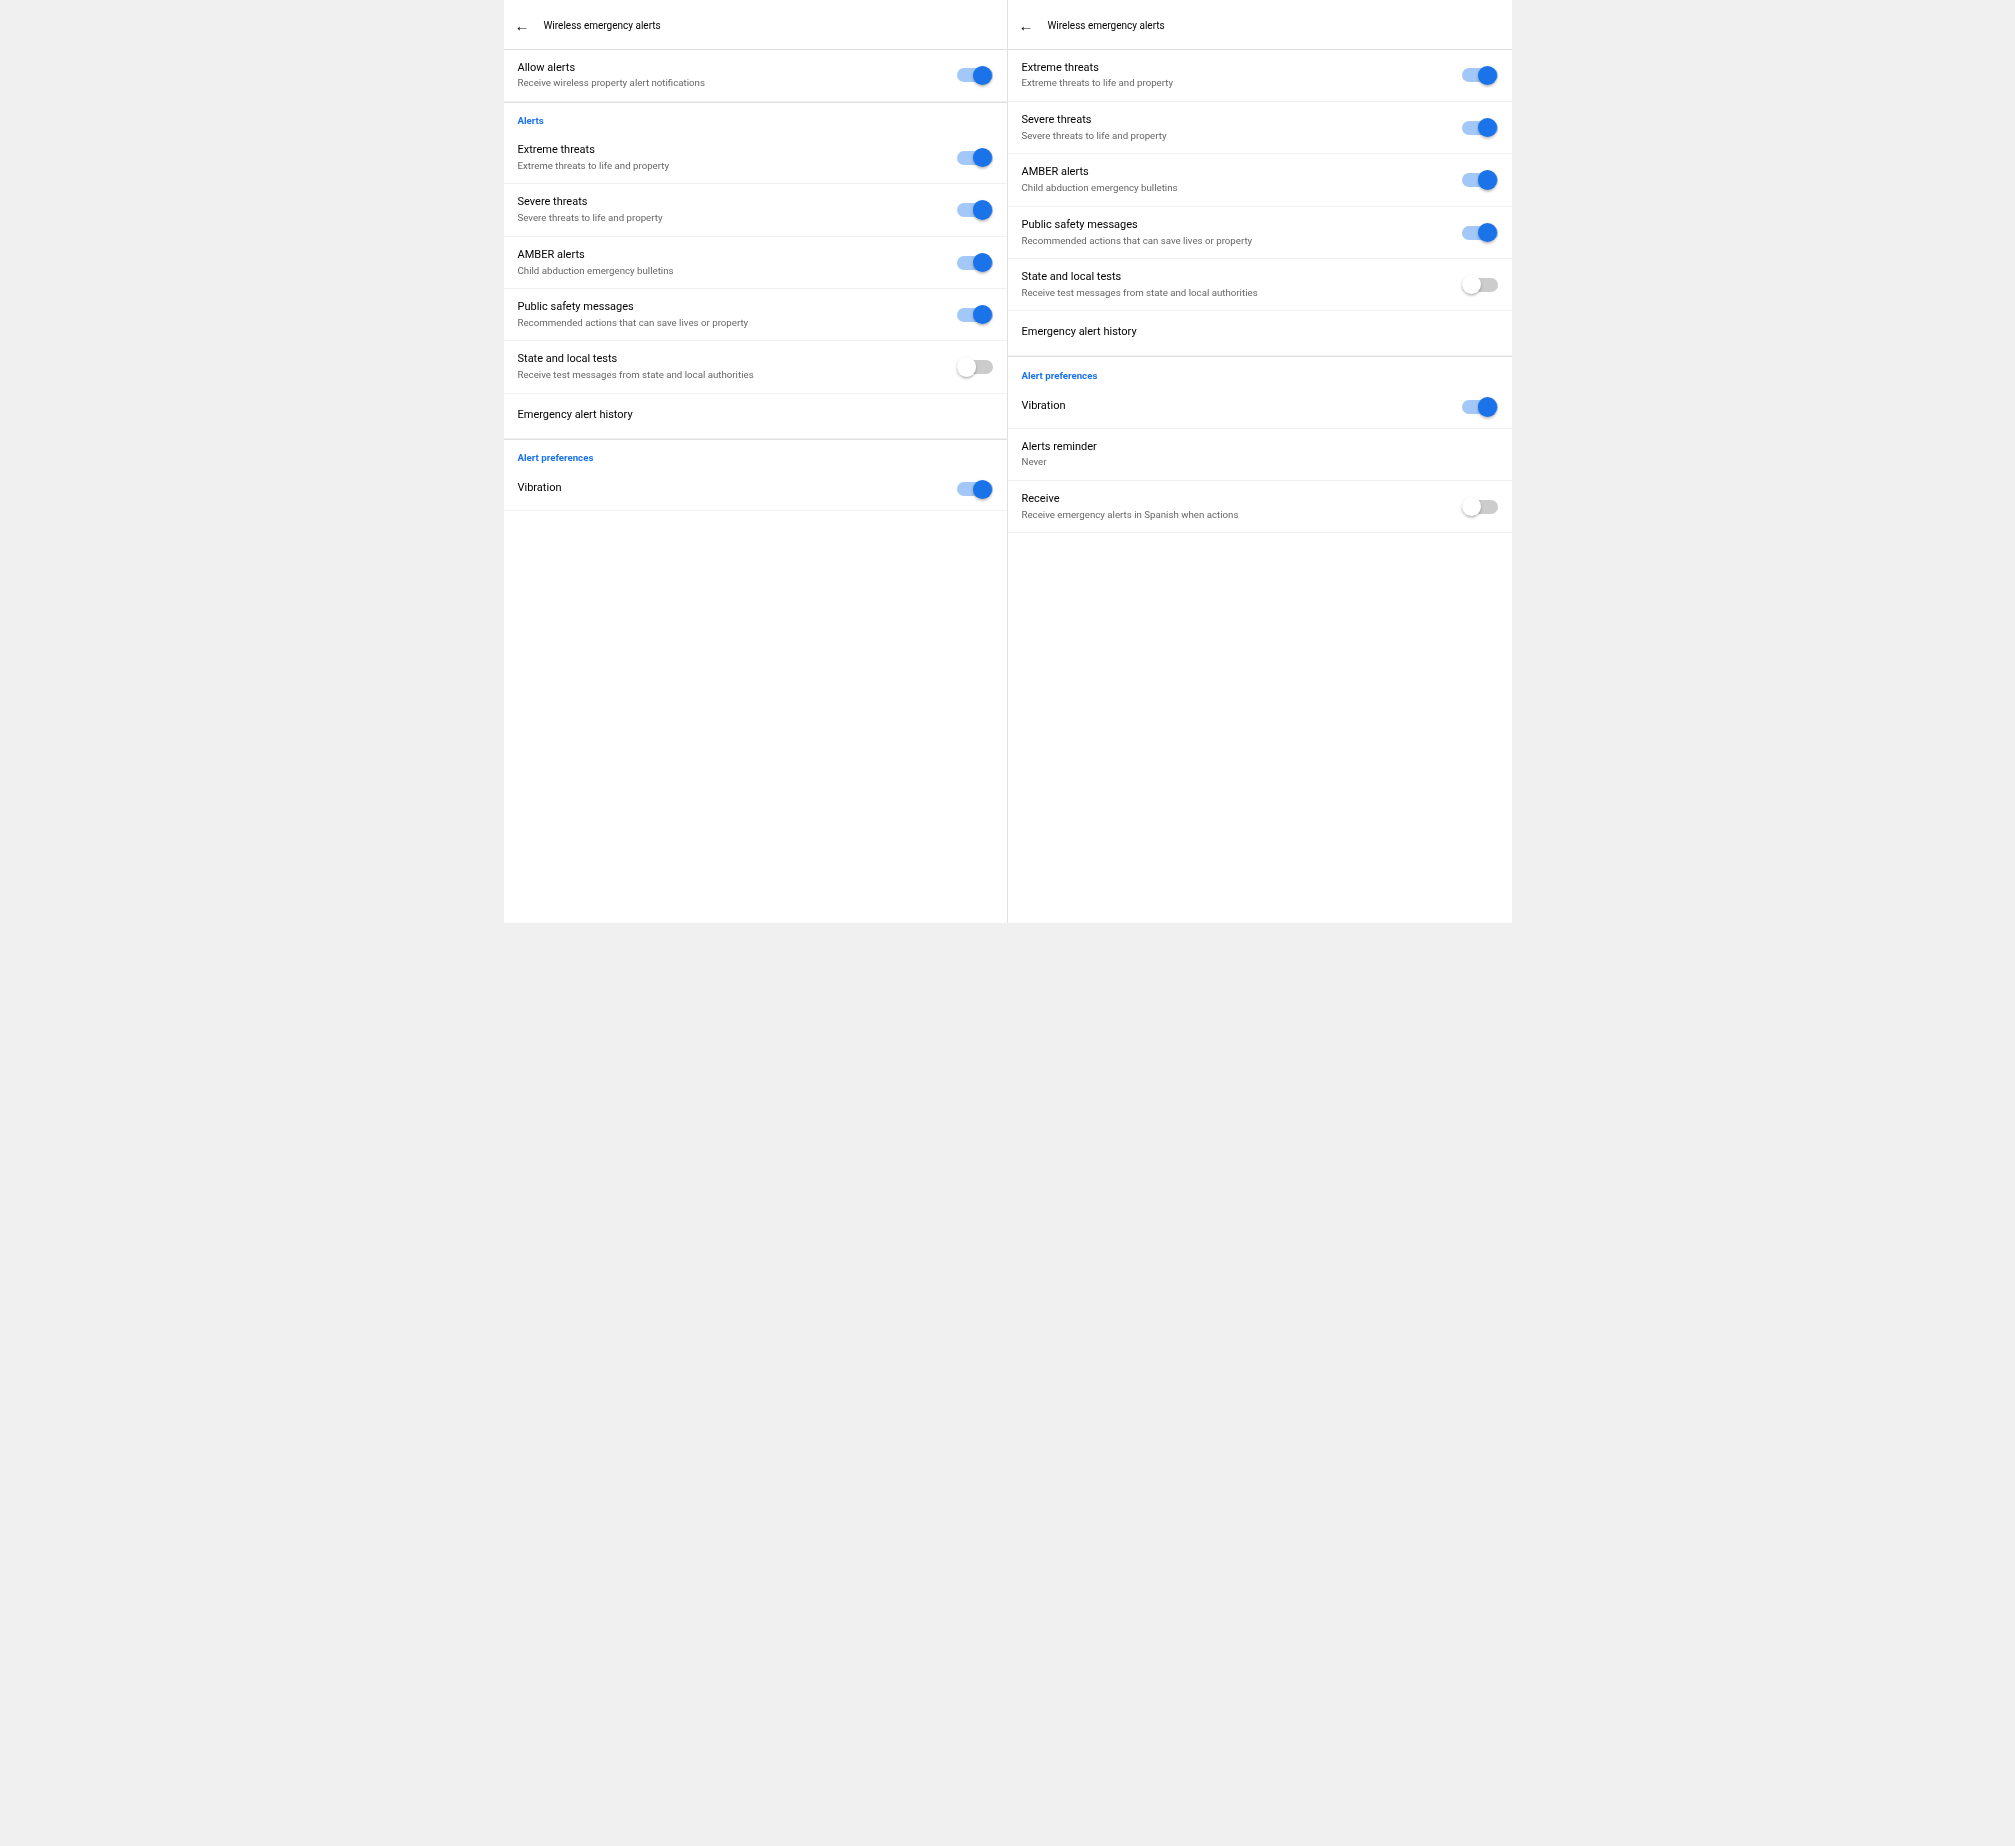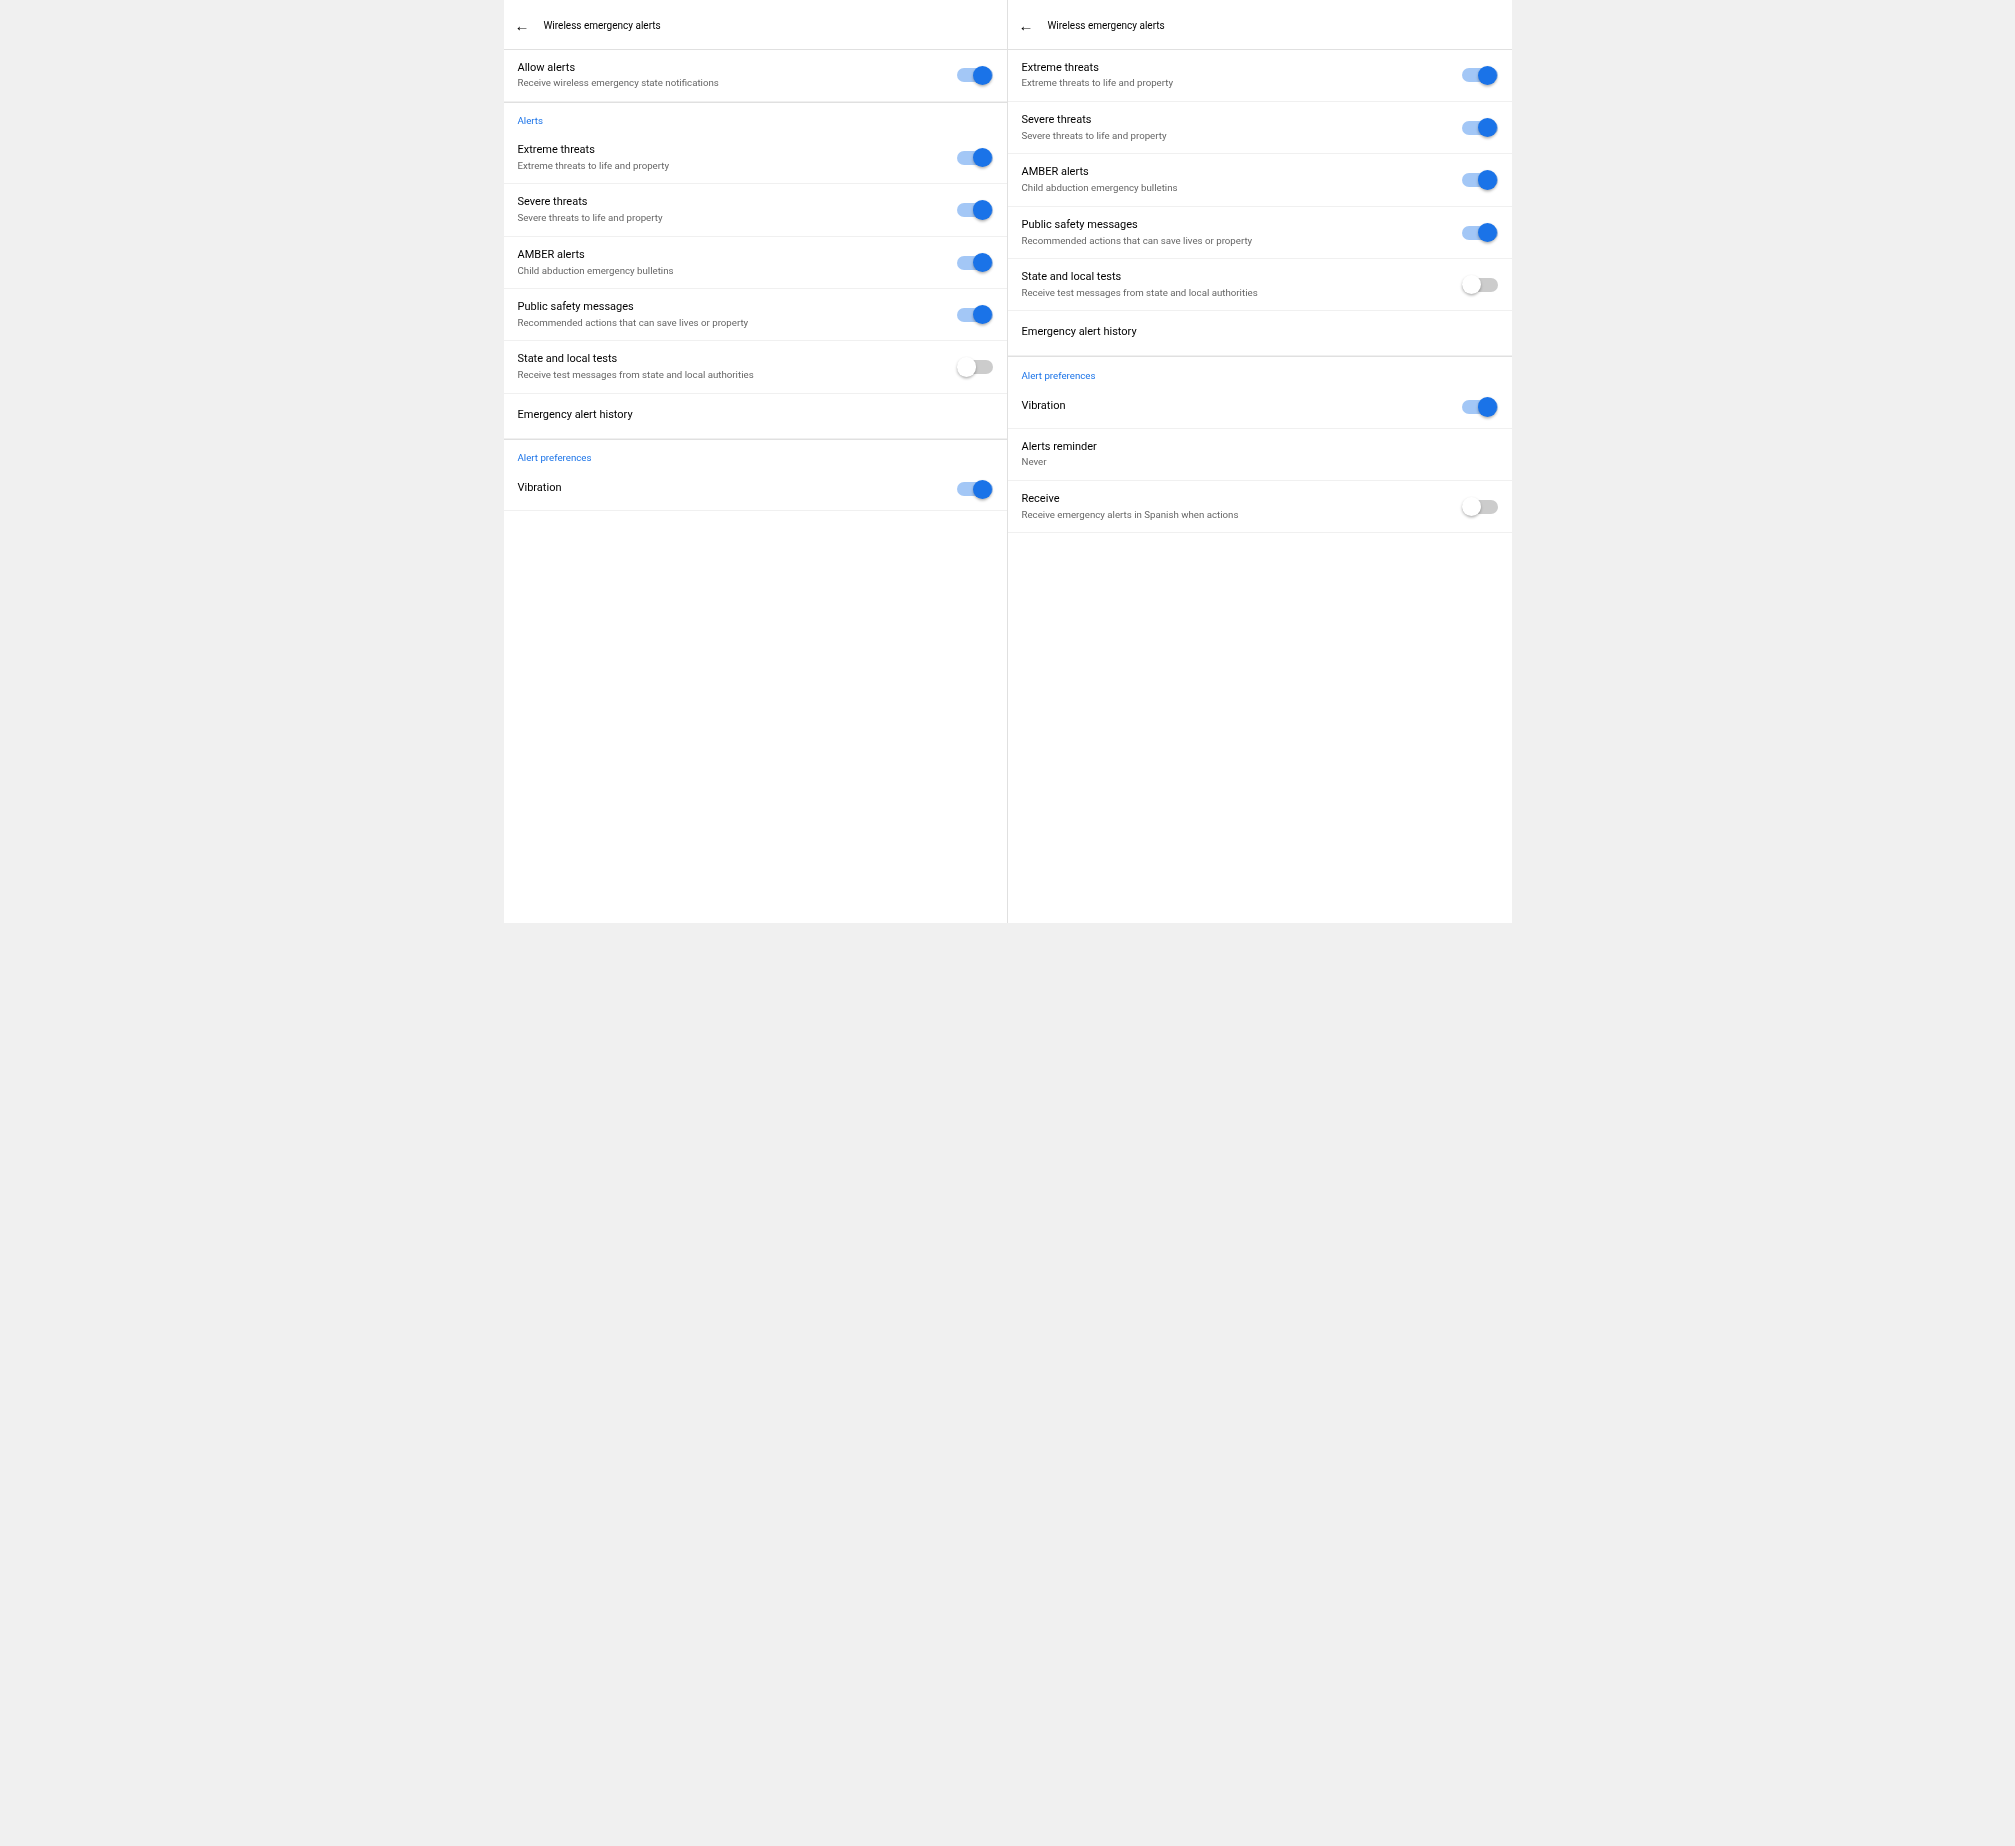--- a/index.html
+++ b/index.html
@@ -45,21 +45,21 @@
       font-weight: 400;
       color: #000;
     }
     .section-divider {
       border: none;
       border-top: 0.7px solid #e0e0e0;
       margin: 0;
     }
     .section-label {
       font-size: 9.7px;
-      font-weight: 400;
+      font-weight: 700;
       color: #1a73e8;
       padding: 12.5px 14px 5.5px 14px;
     }
     .setting-item {
       display: flex;
       align-items: center;
       justify-content: space-between;
       padding: 11px 14px;
       border-bottom: 0.7px solid #f0f0f0;
       cursor: pointer;
@@ -138,21 +138,21 @@
 
 <div class="screens-container">
 <div class="screen">
       <div class="header">
         <span class="back-arrow">←</span>
         <span class="header-title">Wireless emergency alerts</span>
       </div>
       <div class="setting-item">
         <div class="setting-text">
           <div class="setting-title">Allow alerts</div>
-          <div class="setting-subtitle">Receive wireless emergency state notifications</div>
+          <div class="setting-subtitle">Receive wireless property alert notifications</div>
         </div>
         <div class="toggle-switch">
           <div class="toggle-track on"></div>
           <div class="toggle-thumb on"></div>
         </div>
       </div>
       <hr class="section-divider">
       <div class="section-label">Alerts</div>
       <div class="setting-item">
         <div class="setting-text">

